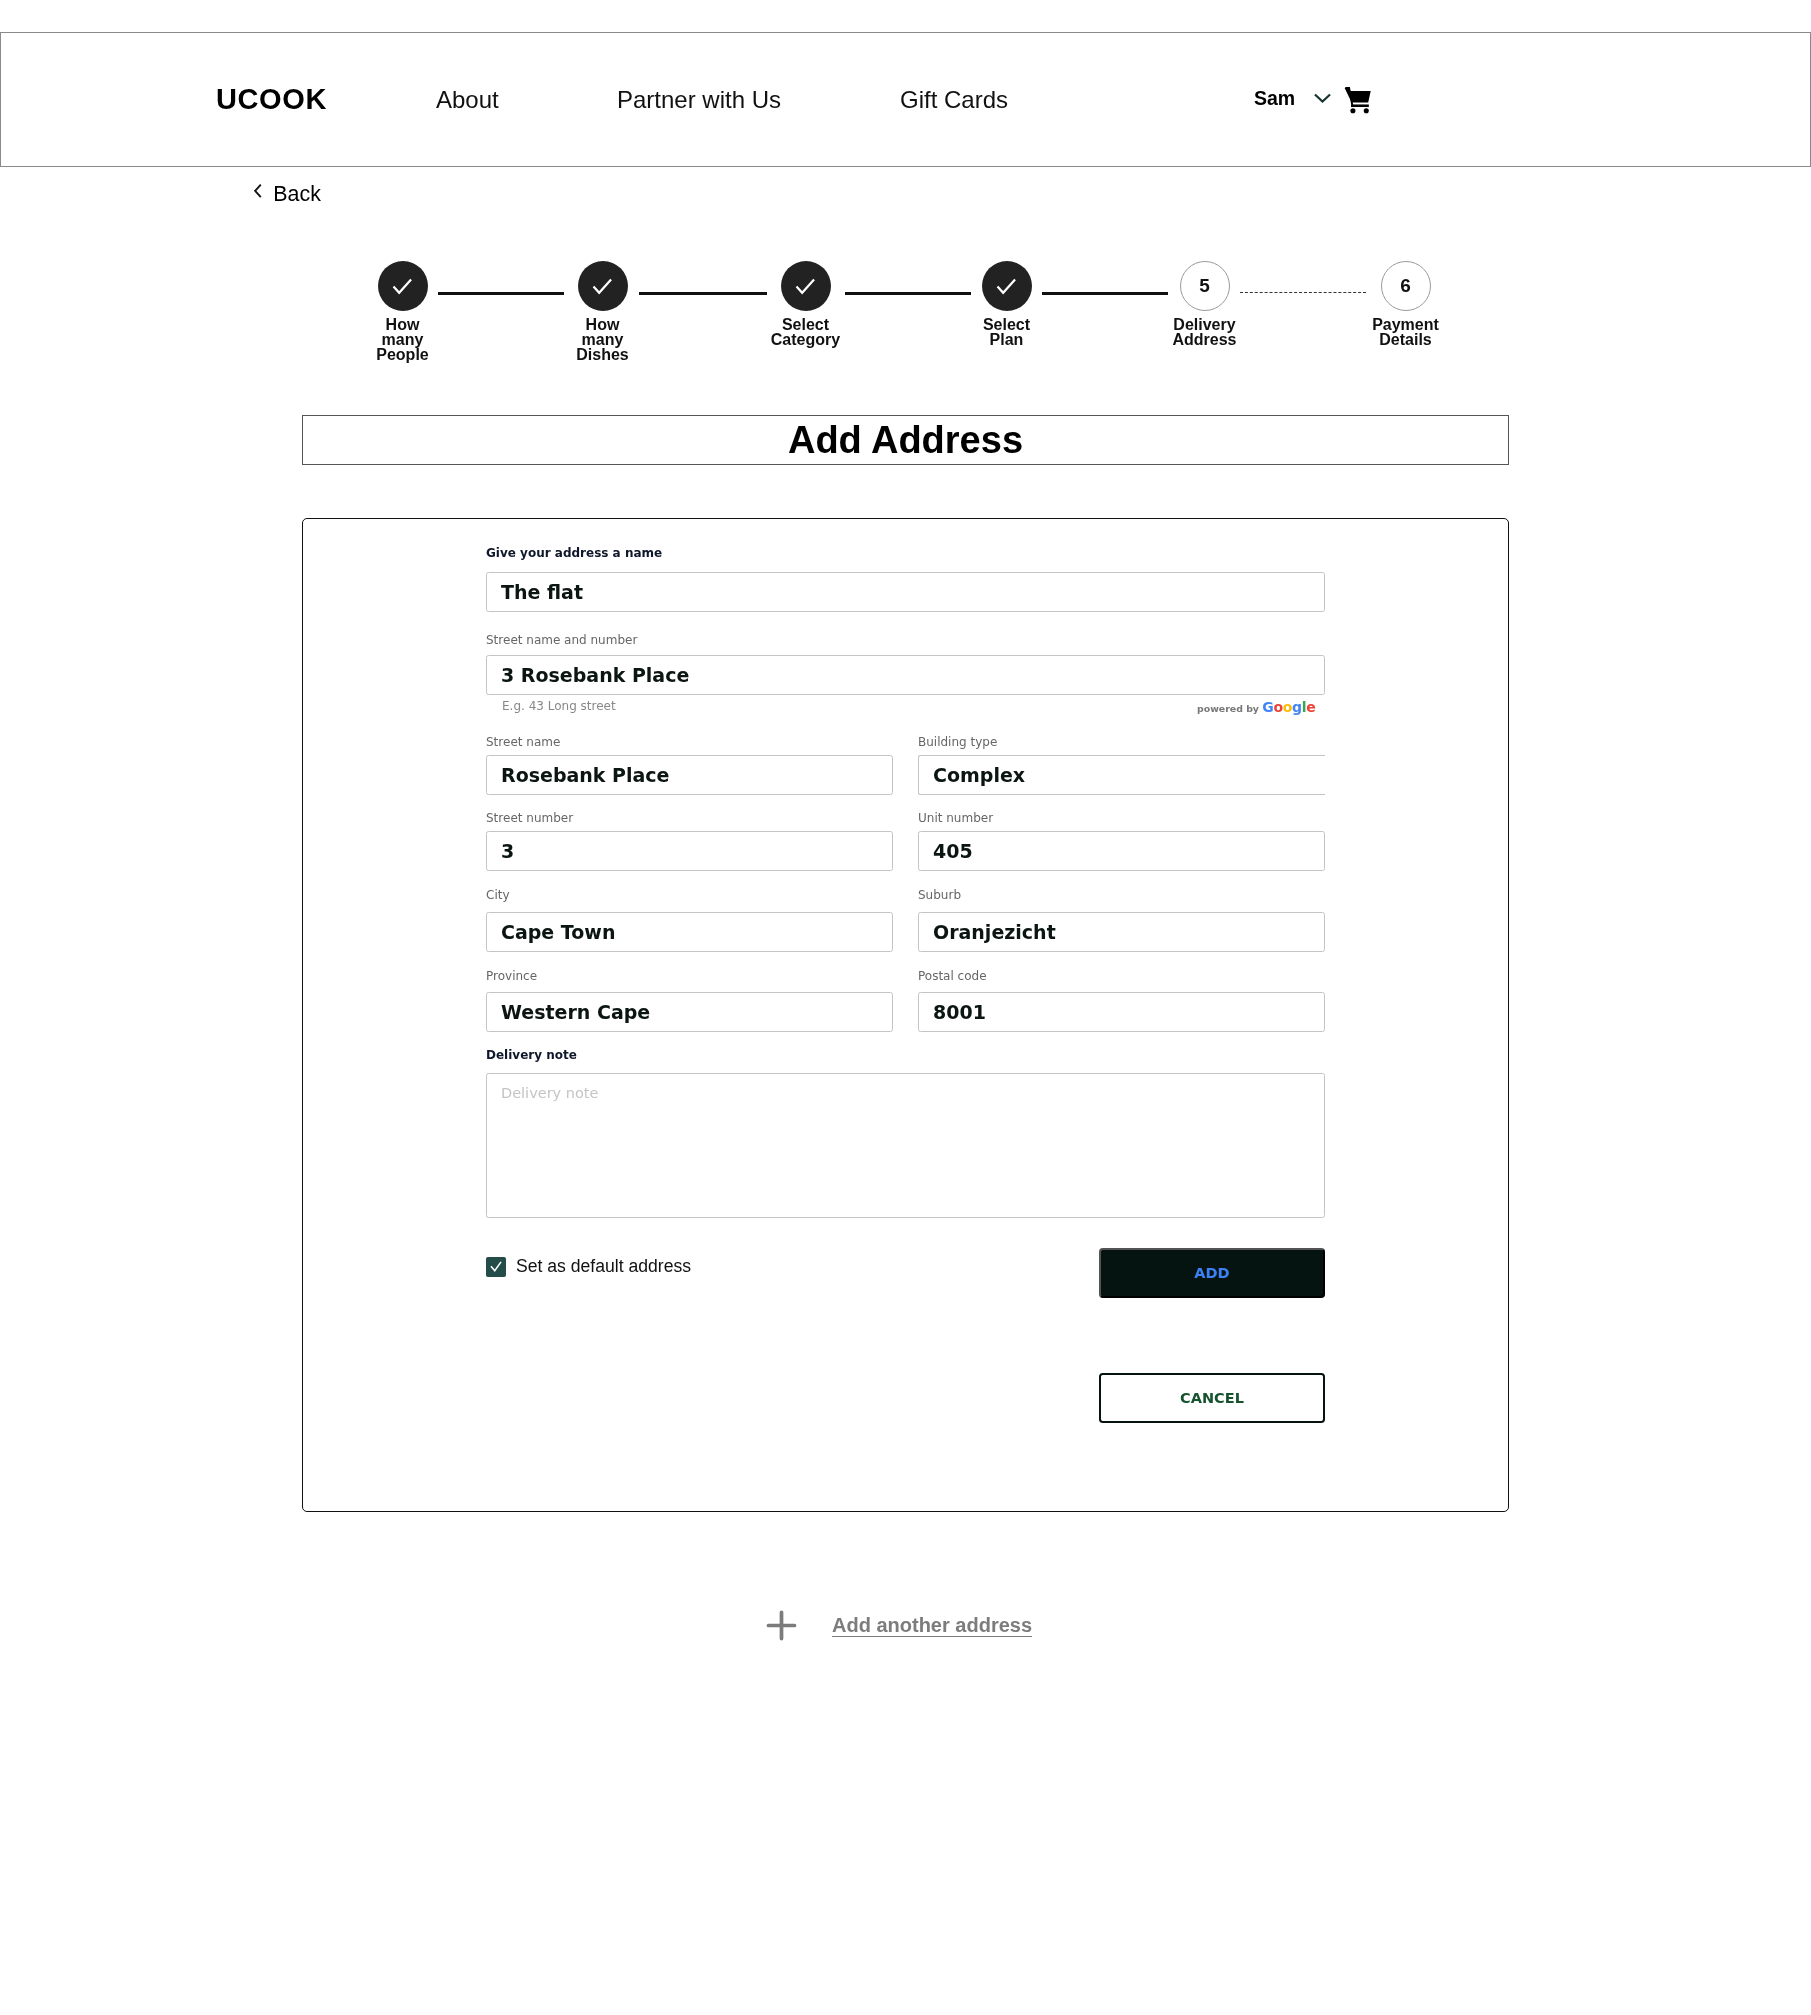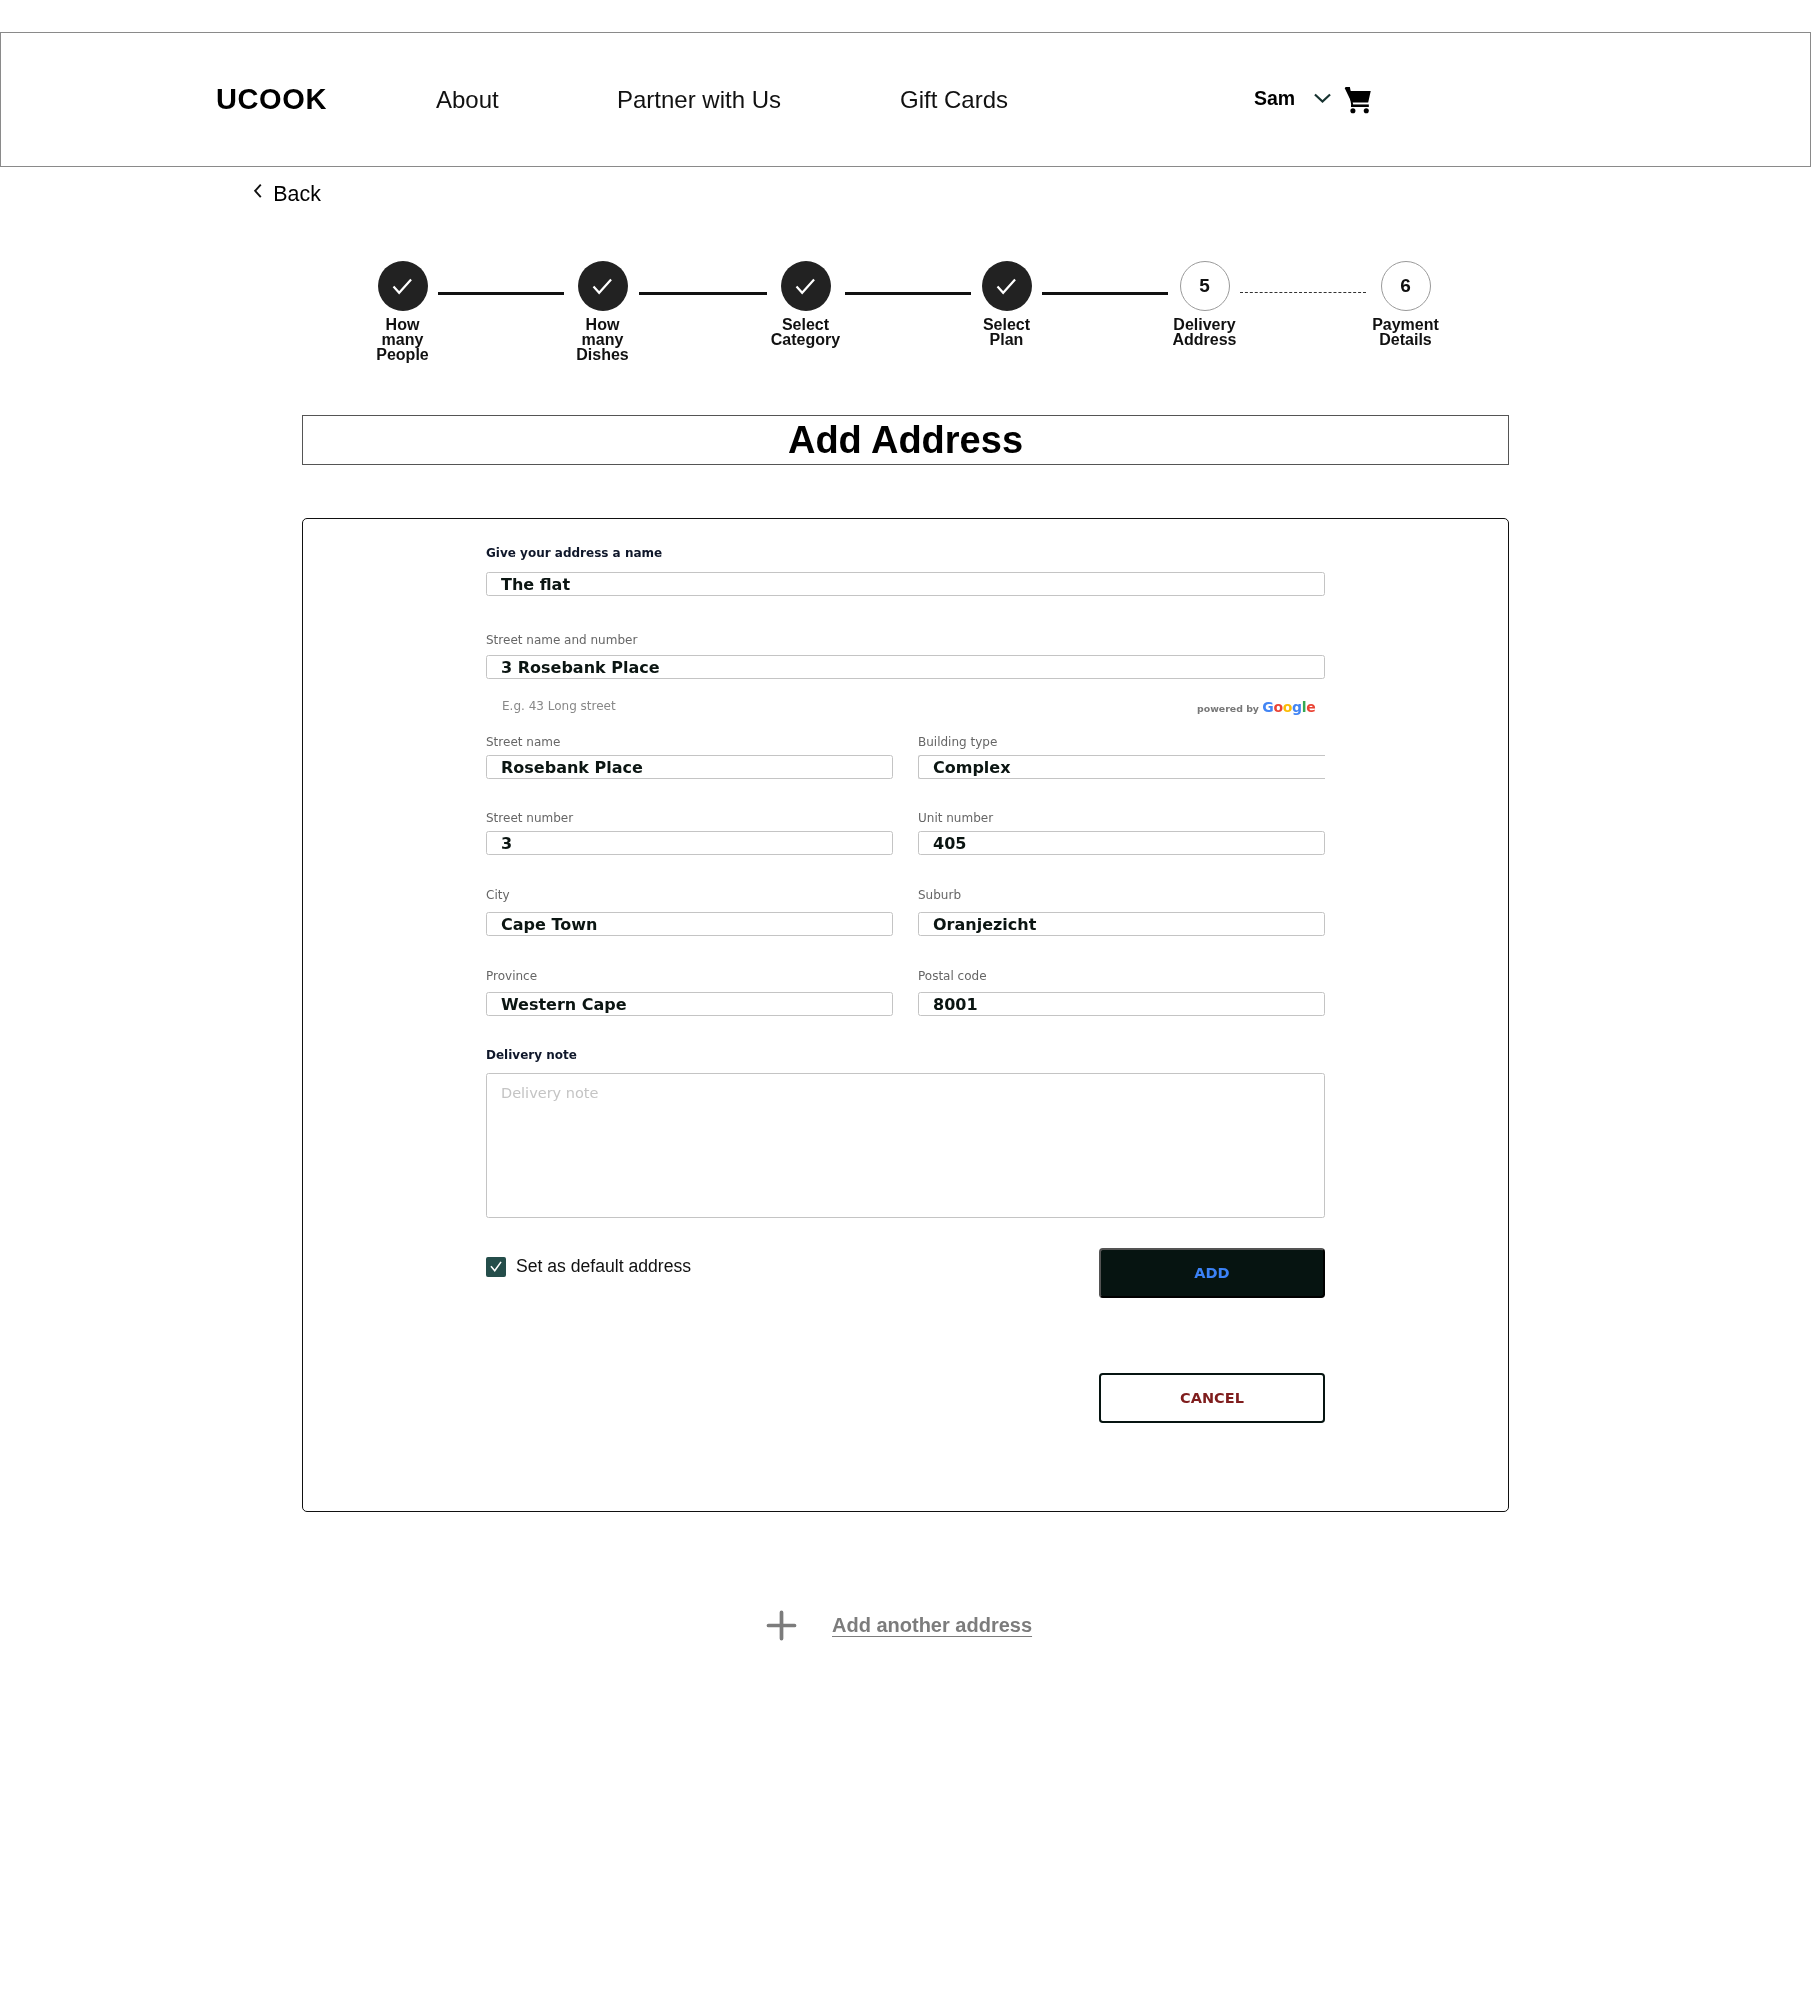--- a/index.html
+++ b/index.html
@@ -27,35 +27,35 @@
   .connector { position: absolute; top: 292px; height: 3.1px; background: #111; }
   .connector.dashed { height: 0; background: none; border-top: 1.9px dashed #333; top: 292px; }
 
   .title-box { position: absolute; left: 302px; top: 415px; width: 1207px; height: 50px; border: 1.3px solid #555; display: flex; align-items: center; justify-content: center; }
   .title-box h1 { font-size: 38px; font-weight: 700; }
 
   .card { position: absolute; left: 302px; top: 518px; width: 1207px; height: 994px; border: 1.9px solid #111; border-radius: 5px; }
 
   .f-label { position: absolute; font-family: "DejaVu Sans", sans-serif; font-size: 12px; color: #666; }
   .f-label.bold { font-weight: 700; color: #0f172a; }
-  .f-input { position: absolute; height: 24px; border: 1.9px solid #c4c4c4; border-radius: 2.5px; background: #fff; font-family: "DejaVu Sans", sans-serif; font-size: 16px; font-weight: 700; color: #0b1512; padding: 0 14px; display: flex; align-items: center; cursor: text; }
+  .f-input { position: absolute; height: 40px; border: 1.9px solid #c4c4c4; border-radius: 2.5px; background: #fff; font-family: "DejaVu Sans", sans-serif; font-size: 19px; font-weight: 700; color: #0b1512; padding: 0 14px; display: flex; align-items: center; cursor: text; }
   .f-input.no-right { border-right: none; border-radius: 2.5px 0 0 2.5px; }
   .hint { position: absolute; font-family: "DejaVu Sans", sans-serif; font-size: 12px; color: #888; }
   .powered { position: absolute; font-family: "DejaVu Sans", sans-serif; font-size: 9.4px; color: #777; font-weight: 700; }
   .powered .g { font-size: 14px; font-weight: 700; letter-spacing: -0.3px; }
   .textarea { position: absolute; border: 1.9px solid #c4c4c4; border-radius: 2.5px; background: #fff; font-family: "DejaVu Sans", sans-serif; font-size: 14.5px; color: #c4c4c4; padding: 11.3px 14px; cursor: text; }
 
   .checkrow { position: absolute; left: 486px; top: 1256px; display: flex; align-items: center; gap: 10px; cursor: pointer; }
   .checkbox { width: 20px; height: 20px; border-radius: 1.9px; background: #244d4a; display: flex; align-items: center; justify-content: center; }
   .checkbox svg { width: 14px; height: 12.6px; }
   .check-label { font-size: 17.6px; color: #111; }
 
   .btn { position: absolute; left: 1099px; width: 226px; height: 50px; border-radius: 3.8px; font-family: "DejaVu Sans", sans-serif; font-size: 14.5px; font-weight: 700; display: flex; align-items: center; justify-content: center; cursor: pointer; }
   .btn-add { top: 1248px; background: #061411; color: #3b82f6; }
-  .btn-cancel { top: 1373px; background: #fff; color: #7f1d1d; border: 2.5px solid #061411; }
+  .btn-cancel { top: 1373px; background: #fff; color: #14532d; border: 2.5px solid #061411; }
 
   .add-another { position: absolute; left: 766px; top: 1610px; display: flex; align-items: center; gap: 35px; cursor: pointer; }
   .plus { width: 31px; height: 31px; }
   .add-another-label { font-size: 20px; font-weight: 700; color: #7c7c7c; text-decoration: underline; text-underline-offset: 3.8px; text-decoration-thickness: 1.3px; }
 </style>
 </head>
 <body>
 
 <header class="header">
   <div class="logo">UCOOK</div>

